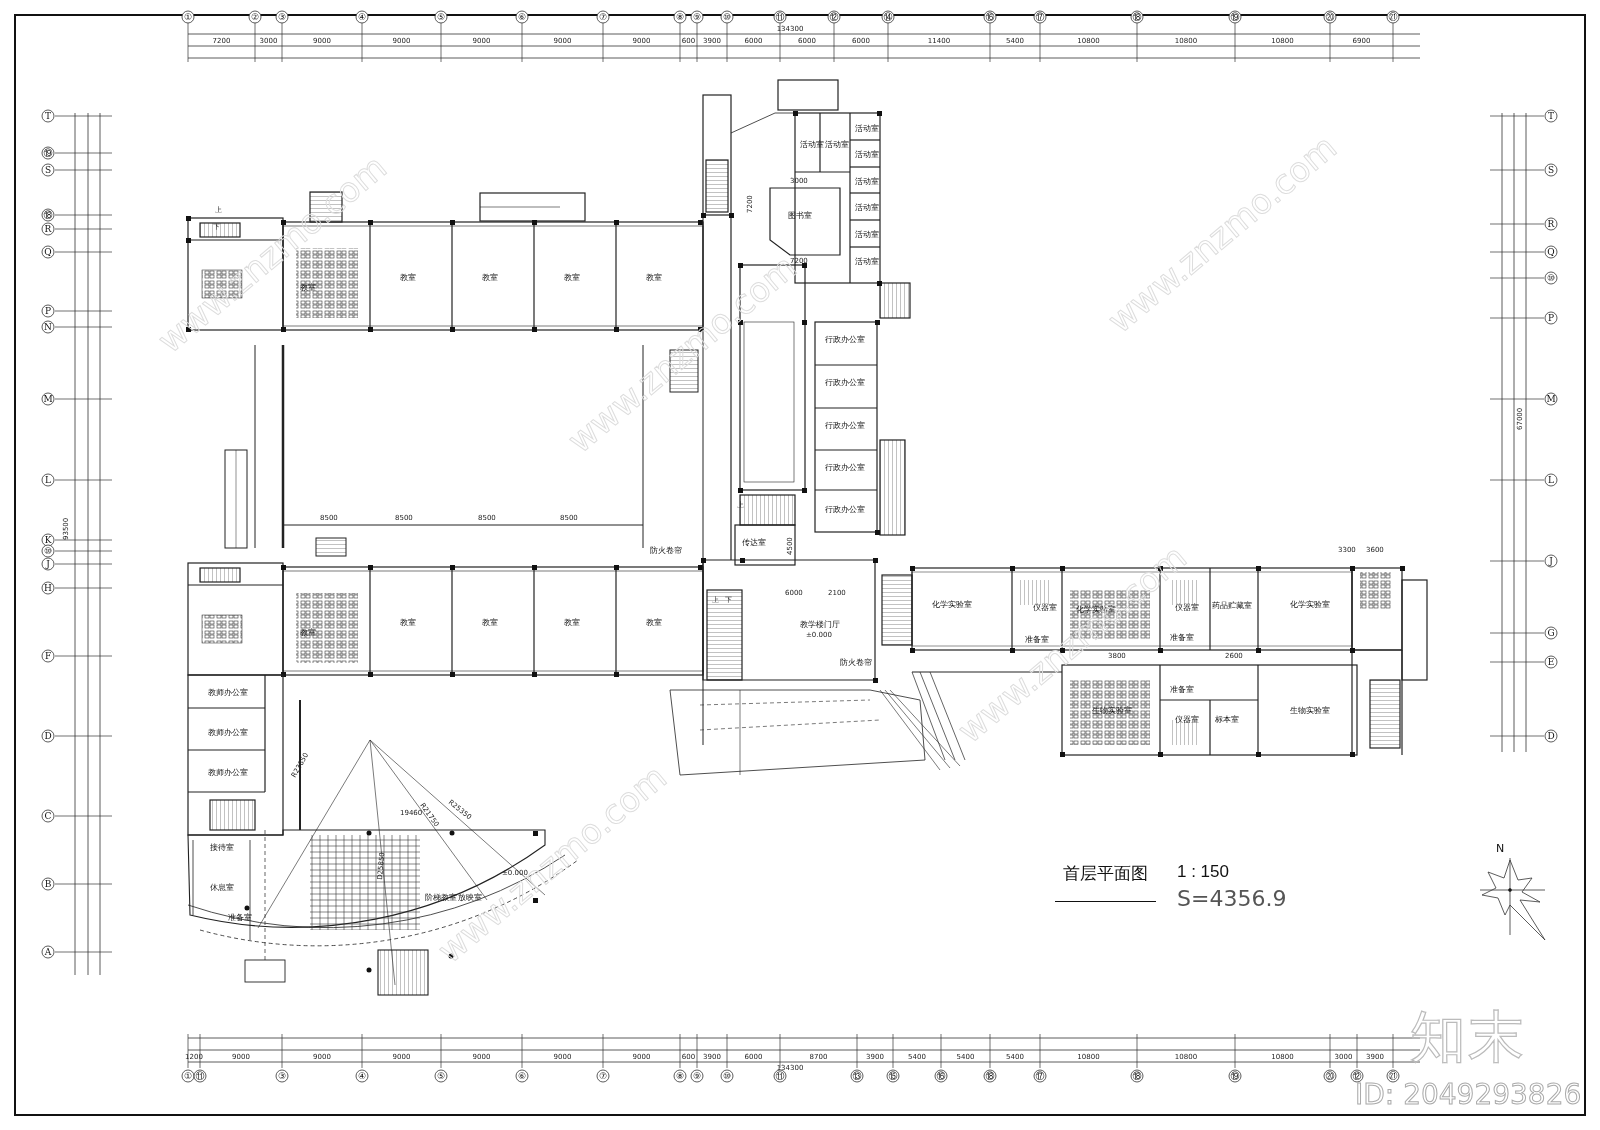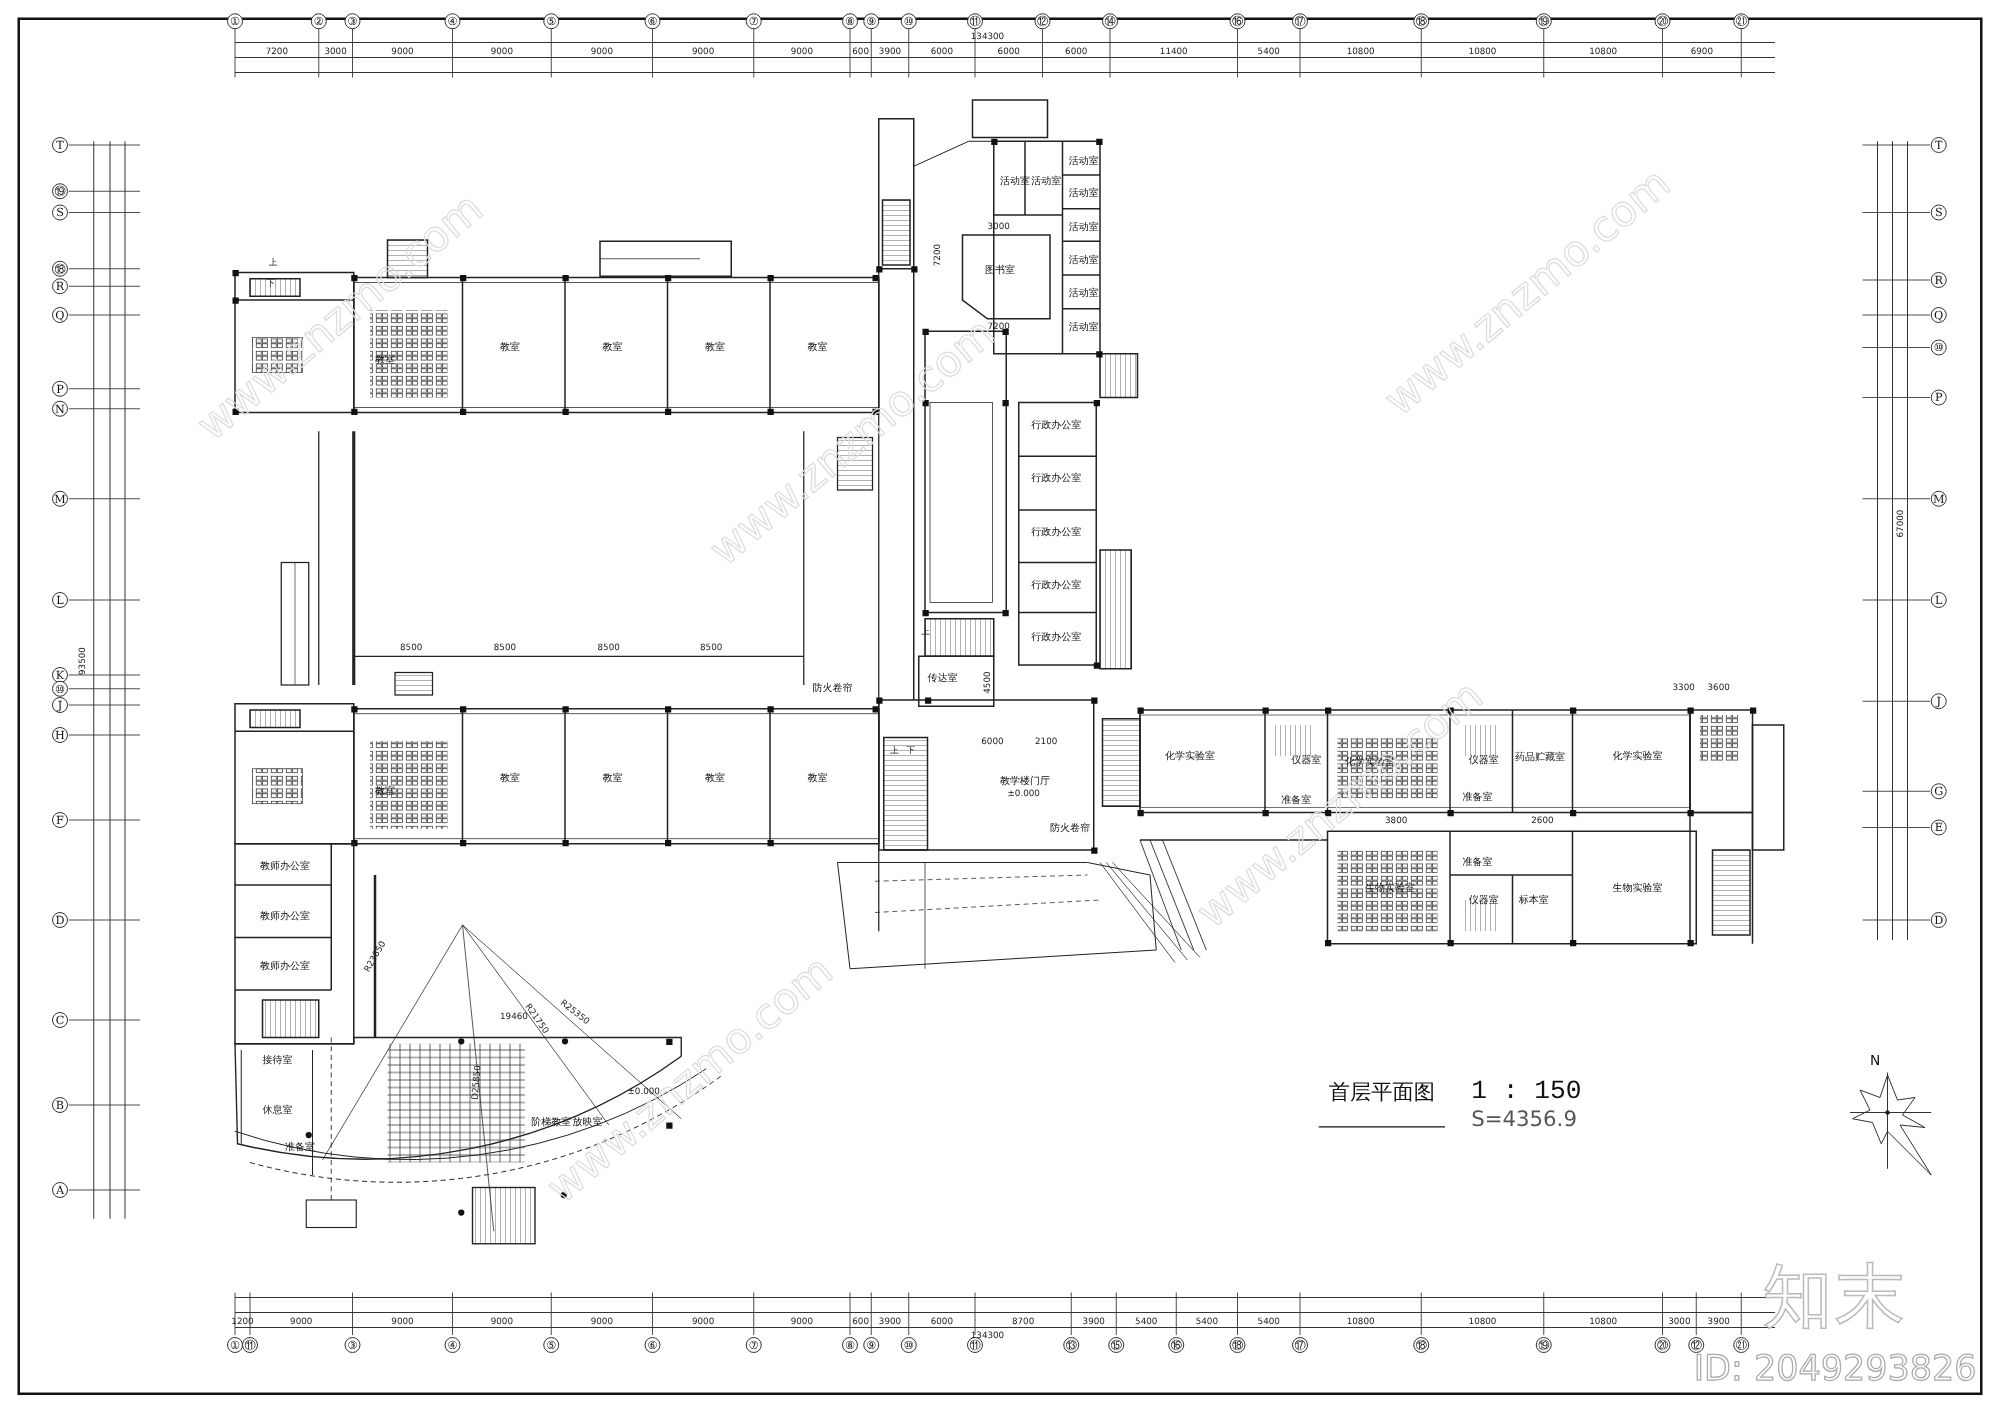--- a/index.html
+++ b/index.html
@@ -4,22 +4,22 @@
 <style>
   html,body{margin:0;padding:0;background:#ffffff;}
   body{width:1600px;height:1130px;position:relative;overflow:hidden;font-family:"DejaVu Sans",sans-serif;color:#111;}
   .frame{position:absolute;left:14px;top:14px;width:1572px;height:1102px;border:2px solid #111;box-sizing:border-box;}
   svg{position:absolute;left:0;top:0;}
   .dim{font-size:7px;fill:#222;font-family:"DejaVu Sans",sans-serif;}
   .room{font-size:8px;fill:#111;font-family:"DejaVu Sans",sans-serif;}
   .axis{font-size:9px;fill:#111;font-family:"DejaVu Serif",serif;}
   .title-block{position:absolute;left:1055px;top:862px;}
   .title-main{position:absolute;left:0;top:0;font-family:"DejaVu Serif",serif;font-size:17px;color:#111;border-bottom:1.5px solid #111;padding:0 8px 16px 8px;white-space:nowrap;}
-  .title-scale{position:absolute;left:122px;top:0;font-family:Liberation Mono, monospace;font-size:21px;color:#111;white-space:nowrap;}
-  .title-area{position:absolute;left:122px;top:24px;font-family:"DejaVu Sans",sans-serif;font-size:17px;color:#555;white-space:nowrap;}
+  .title-scale{position:absolute;left:122px;top:0;font-family:Liberation Sans, sans-serif;font-size:17px;color:#111;white-space:nowrap;}
+  .title-area{position:absolute;left:122px;top:24px;font-family:"DejaVu Sans",sans-serif;font-size:22px;color:#555;white-space:nowrap;}
   .wm-brand{position:absolute;left:1410px;top:1000px;font-family:"DejaVu Sans",sans-serif;font-size:56px;color:transparent;-webkit-text-stroke:1.2px #bbb;letter-spacing:2px;text-align:center;}
   .wm-id{position:absolute;left:1355px;top:1078px;font-family:"DejaVu Sans",sans-serif;font-size:28px;color:transparent;-webkit-text-stroke:1px #aaa;white-space:nowrap;}
   .wm-site{position:absolute;font-family:"DejaVu Sans",sans-serif;font-size:34px;color:transparent;-webkit-text-stroke:1px #ddd;transform:rotate(-40deg);transform-origin:left top;white-space:nowrap;pointer-events:none;}
   .north-label{position:absolute;left:1496px;top:842px;font-size:11px;font-family:"DejaVu Sans",sans-serif;color:#111;}
 </style>
 </head>
 <body>
 
 <div class="frame"></div>
 

